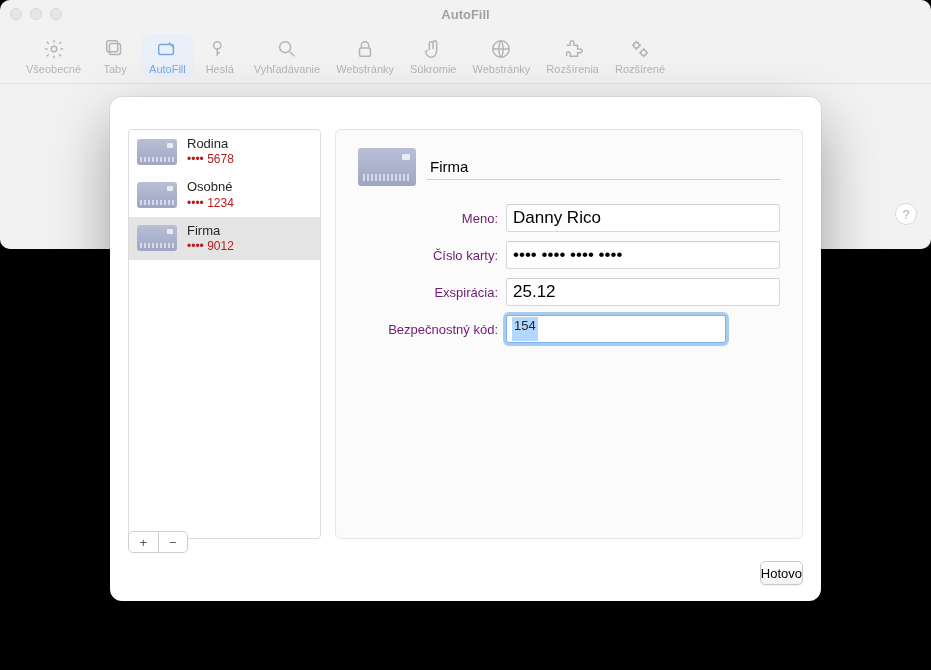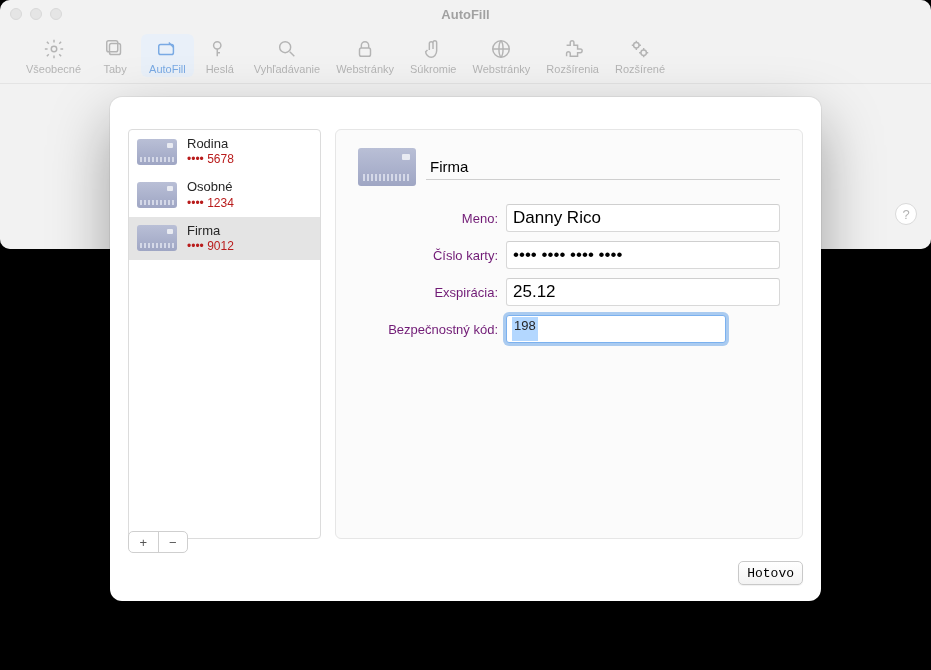--- a/index.html
+++ b/index.html
@@ -115,24 +115,23 @@
   }
   .finput.focused::selection{ background:#b3d7ff;}
   .selwrap { position:relative; display:inline-block;}
   .selwrap .seltext{
     position:absolute; left:6px; top:2px; bottom:2px;
     background:#b3d7ff; padding:0 2px; line-height:18px;
   }
 
   .done-row { height:46px; display:flex; align-items:center; justify-content:flex-end; padding:0 18px 10px;}
   .done-btn {
-    height:24px; padding:0 8px; border:1px solid #c9c9c9; border-radius:5px;
+    height:24px; padding:0 0; border:1px solid #c9c9c9; border-radius:5px;
     background:linear-gradient(#ffffff,#f3f3f3); font-size:13px;
     box-shadow: 0 1px 1px rgba(0,0,0,0.06);
-    font-family: Liberation Mono, monospace;
   }
 </style>
 </head>
 <body>
 
 <div class="back-window">
   <div class="titlebar">
     <div class="traffic">
       <div class="tl"></div>
       <div class="tl"></div>
@@ -272,21 +271,21 @@
 
         <div class="flabel">Číslo karty:</div>
         <input class="finput" value="•••• •••• •••• ••••" style="">
 
         <div class="flabel">Exspirácia:</div>
         <input class="finput" value="25.12" style="">
 
         <div class="flabel">Bezpečnostný kód:</div>
         <div class="selwrap" style="width:220px">
           <input class="finput focused" style="width: 100%;">
-          <span class="seltext">198</span>
+          <span class="seltext">154</span>
         </div>
       </div>
     </div>
   </div>
 
   <div class="addrem">
     <div>+</div>
     <div>−</div>
   </div>
 

